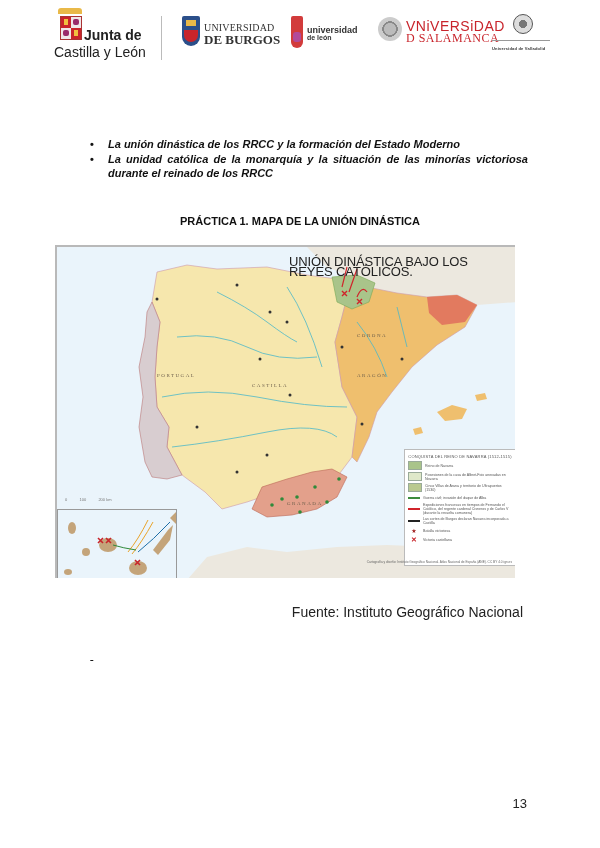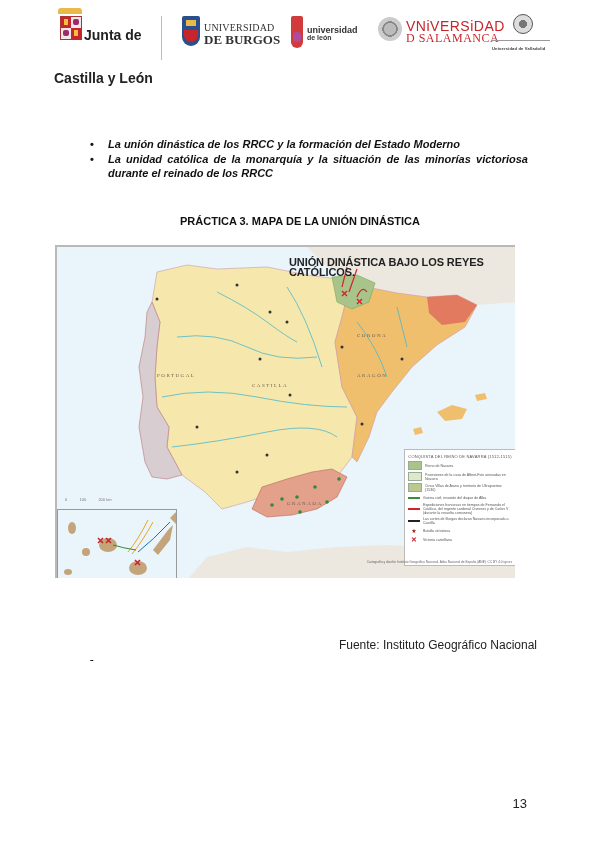--- a/index.html
+++ b/index.html
@@ -7,21 +7,21 @@
   .abs { position:absolute; }
 
   
   .logo-jcyl { left:54px; top:8px; width:92px; height:56px;text-align:right; }
   .jcyl-crown { position:absolute; left:4px; top:0; width:24px; height:6px; background:#e9b949; border-radius:3px 3px 0 0; }
   .jcyl-shield { position:absolute; left:6px; top:8px; width:20px; height:22px; display:grid; grid-template-columns:1fr 1fr; grid-template-rows:1fr 1fr; border:1px solid #a33; }
   .q1 { background:#c8242b; } .q2 { background:#efe7ea; } .q3 { background:#efe7ea; } .q4 { background:#c8242b; }
   .q2::after, .q3::after { content:""; display:block; margin:2px; height:6px; background:#9a2a6a; border-radius:2px; }
   .q1::after, .q4::after { content:""; display:block; margin:2px 3px; height:6px; background:#f0c040; }
   .jcyl-t1 { position:absolute; left:30px; top:19px; font-size:14px; font-weight:bold; color:#222; white-space:nowrap; }
-  .jcyl-t2 { position:absolute; left:0; top:36px; font-size:14px; font-weight:bold; color:#222; white-space:nowrap;margin-top:26px; }
+  .jcyl-t2 { position:absolute; left:0; top:36px; font-size:14px; font-weight:normal; color:#222; white-space:nowrap; }
   .sep { left:161px; top:16px; width:1px; height:44px; background:#bbb; }
 
   .logo-burgos { left:180px; top:16px; width:110px; height:34px; }
   .burgos-shield { position:absolute; left:2px; top:0; width:18px; height:30px; background:#2b4f8a; border-radius:2px 2px 9px 9px; }
   .burgos-shield::before { content:""; position:absolute; left:2px; top:14px; width:14px; height:12px; background:#c8242b; border-radius:0 0 7px 7px; }
   .burgos-shield::after { content:""; position:absolute; left:4px; top:4px; width:10px; height:6px; background:#e9b949; }
   .burgos-t1 { position:absolute; left:24px; top:6px; font-family:"Liberation Serif", serif; font-size:10px; color:#333; letter-spacing:0.2px; white-space:nowrap; }
   .burgos-t2 { position:absolute; left:24px; top:16px; font-family:"Liberation Serif", serif; font-size:13px; font-weight:bold; color:#333; white-space:nowrap;text-align:center; }
 
   .logo-leon { left:291px; top:16px; width:70px; height:36px; }
@@ -43,31 +43,31 @@
   
   .bullets { left:88px; top:137px; width:440px; margin:0; padding:0; list-style:none; }
   .bullets li { position:relative; padding-left:20px; font-size:11px; font-weight:bold; font-style:italic; line-height:14px; text-align:justify; margin-bottom:1px; }
   .bullets li .dot { position:absolute; left:2px; top:0; font-style:normal; }
 
   .section-title { left:0; width:600px; top:215px; text-align:center; font-size:11px; font-weight:bold; }
 
   
   .map { left:55px; top:245px; width:460px; height:333px; background:#eaf4fb; border-top:2px solid #b9b9b9; border-left:2px solid #b9b9b9; overflow:hidden; box-sizing:border-box; }
   .map svg { position:absolute; left:0; top:0; }
-  .map-title { position:absolute; left:232px; top:10px; width:220px; font-size:11px; font-weight:bold; color:#222; line-height:10px; letter-spacing:-0.1px; }
+  .map-title { position:absolute; left:232px; top:10px; width:220px; font-size:13px; font-weight:normal; color:#222; line-height:10px; letter-spacing:-0.1px; }
   .map-legend { position:absolute; left:347px; top:202px; width:110px; height:115px; background:#fff; border:1px solid #bbb; font-size:3.6px; color:#555; }
   .legend-title { text-align:center; margin-top:4px; font-size:4px; letter-spacing:0.2px; }
   .legend-row { display:flex; align-items:center; margin:2px 3px; gap:3px; min-height:7px; }
   .sw { width:12px; height:7px; flex:none; border:0.5px solid #9a9; }
   .line-sw { width:12px; height:2px; flex:none; }
   .credits { position:absolute; left:250px; top:313px; width:205px; font-size:3.2px; color:#666; text-align:right; line-height:4px; }
   .canarias { position:absolute; left:0; top:262px; width:118px; height:68px; background:#eaf4fb; border:1px solid #999; }
   .scale { position:absolute; left:8px; top:250px; font-size:4px; color:#777; }
 
-  .source { right:63px; top:604px; font-size:12px; color:#222;margin-top:34px; }
+  .source { right:77px; top:604px; font-size:14px; color:#222; }
 
   .questions { left:88px; top:651px; width:440px; margin:0; padding:0; list-style:none; }
   .questions li { position:relative; padding-left:20px; font-size:11px; line-height:16px; text-align:justify; }
   .questions li .dash { position:absolute; left:2px; top:0; }
 
   .page-num { right:73px; top:796px; font-size:13px; color:#222;margin-left:32px; }
 </style>
 </head>
 <body>
 
@@ -106,21 +106,21 @@
   <div class="val-seal"></div>
   <div class="val-line"></div>
   <div class="val-t">Universidad de Valladolid</div>
 </div>
 
 <ul class="abs bullets">
   <li><span class="dot">•</span><span>La unión dinástica de los RRCC y la formación del Estado Moderno</span></li>
   <li><span class="dot">•</span><span>La unidad católica de la monarquía y la situación de las minorías victoriosa durante el reinado de los RRCC</span></li>
 </ul>
 
-<div class="abs section-title">PRÁCTICA 3. MAPA DE LA UNIÓN DINÁSTICA</div>
+<div class="abs section-title">PRÁCTICA 1. MAPA DE LA UNIÓN DINÁSTICA</div>
 
 <div class="abs map">
   <svg width="460" height="333" viewBox="0 0 460 333">
 
     <path d="M250 0 L460 0 L460 55 L420 58 L400 48 L370 50 L340 46 L310 40 L290 28 L270 20 Z" fill="#ece8df"></path>
 
     <path d="M130 333 L150 310 L190 300 L230 305 L280 300 L330 298 L380 300 L460 296 L460 333 Z" fill="#ece8df"></path>
 
     <path d="M100 25 L130 18 L160 22 L210 20 L250 28 L280 32 L290 50 L285 70 L278 95 L285 140 L300 170 L295 210 L280 230 L255 240 L220 245 L190 255 L165 262 L148 245 L125 228 L110 200 L112 180 L100 160 L98 130 L100 100 L103 75 L95 55 Z" fill="#f6e7ad" stroke="#c9a" stroke-width="0.6"></path>
 

